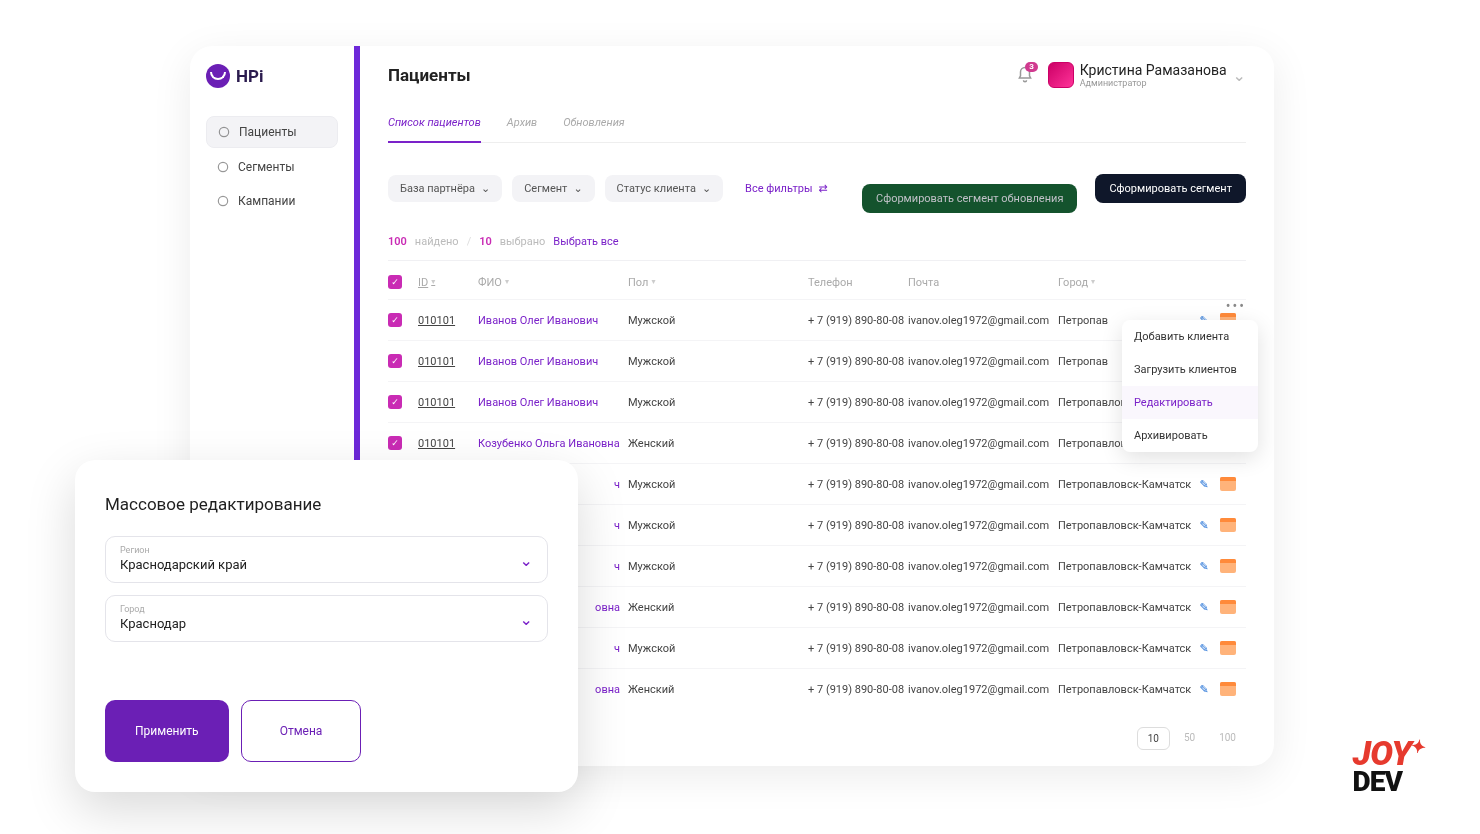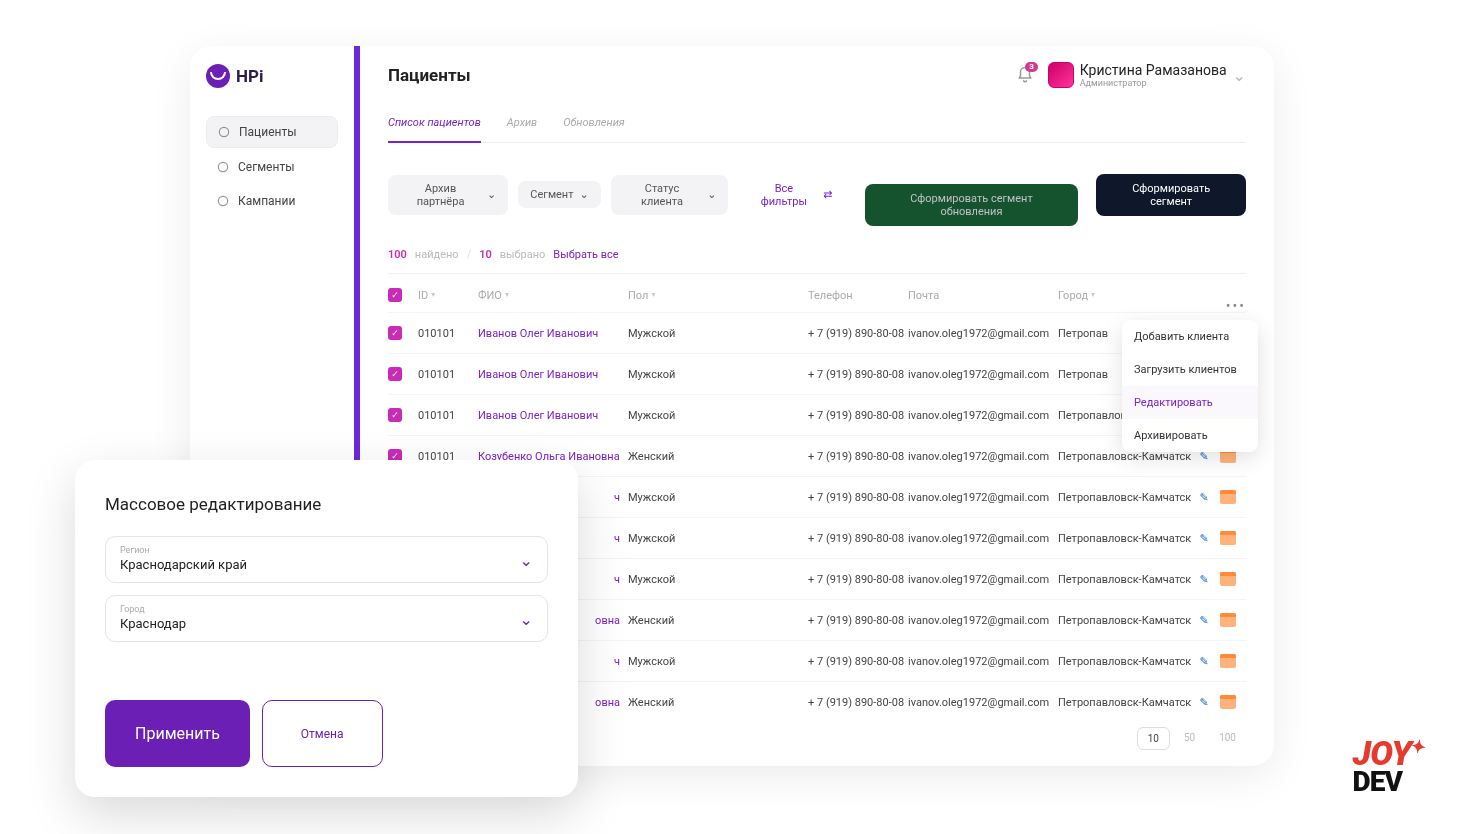--- a/index.html
+++ b/index.html
@@ -44,21 +44,21 @@
   .primary-btn { font-size: 11px; color: #fff; background: #0f172a; border: none; padding: 8px 14px; border-radius: 8px; cursor: pointer; margin-left: 8px; }
 
   .meta-row { display: flex; align-items: center; gap: 8px; font-size: 11px; margin-top: 22px; }
   .magenta { color: #c92bb4; font-weight: 600; }
   .grey { color: #bbb; }
   .sep { color: #ddd; }
   .link { color: #7b22c9; cursor: pointer; }
 
   .table-head { display: flex; align-items: center; padding: 14px 0 10px 0; border-top: 1px solid #f0f0f3; margin-top: 12px; font-size: 11px; color: #aaa; }
   .col-check { width: 30px; }
-  .col-id { width: 60px; }
+  .col-id { width: 60px; text-decoration: underline; }
   .col-fio { width: 150px; }
   .col-gender { width: 180px; }
   .col-phone { width: 100px; }
   .col-email { width: 150px; }
   .col-city { flex: 1; }
   .col-actions { width: 50px; }
   .th { display: inline-flex; align-items: center; gap: 3px; }
   .sort-carets { color: #ccc; font-size: 8px; line-height: 6px; }
 
   .check { width: 14px; height: 14px; border-radius: 3px; background: #c92bb4; display: inline-flex; align-items: center; justify-content: center; color: #fff; font-size: 9px; }
@@ -84,21 +84,21 @@
   .more-dots { position: absolute; top: 222px; right: 28px; transform: translateY(-22px); color: #888; font-size: 14px; letter-spacing: 2px; cursor: pointer; }
 
   
   .modal { position: absolute; left: 75px; top: 460px; width: 503px; background: #fff; border-radius: 20px; box-shadow: 0 18px 50px rgba(0,0,0,0.15); padding: 34px 30px 30px 30px; z-index: 10; }
   .modal-title { font-size: 17px; font-weight: 400; color: #1f1f1f; margin-bottom: 22px; }
   .field { border: 1px solid #e4e4ea; border-radius: 10px; padding: 8px 14px 10px 14px; position: relative; margin-bottom: 12px; }
   .field-label { font-size: 9px; color: #aaa; margin-bottom: 2px; }
   .field-value { font-size: 13px; color: #222; }
   .field-chev { position: absolute; right: 14px; top: 50%; transform: translateY(-50%); color: #7b22c9; }
   .modal-actions { display: flex; gap: 12px; margin-top: 58px; }
-  .btn-primary { background: #6b1fb5; color: #fff; border: none; font-size: 16px; padding: 24px 30px; border-radius: 10px; cursor: pointer; }
+  .btn-primary { background: #6b1fb5; color: #fff; border: none; font-size: 12px; padding: 24px 30px; border-radius: 10px; cursor: pointer; }
   .btn-outline { background: #fff; color: #6b1fb5; border: 1.5px solid #6b1fb5; font-size: 12px; padding: 12px 38px; border-radius: 10px; cursor: pointer; }
 
   
   .joydev { position: absolute; right: 54px; bottom: 40px; font-weight: 900; line-height: 0.9; }
   .joydev .joy { color: #e63a2e; font-size: 34px; font-style: italic; letter-spacing: -1px; }
   .joydev .star { color: #e63a2e; display:inline-block; transform: translateY(-12px) rotate(10deg); font-size: 18px; }
   .joydev .dev { color: #111; font-size: 28px; letter-spacing: -1px; }
 </style>
 </head>
 <body>
@@ -155,21 +155,21 @@
 
     <div class="content">
       <div class="tabs" id="tabs">
           <span class="tab active">Список пациентов</span>
           <span class="tab">Архив</span>
           <span class="tab">Обновления</span>
         </div>
 
       <div class="filters-row">
         <button class="filter-btn">
-            <span>Архив партнёра</span>
+            <span>База партнёра</span>
             <span>⌄</span>
           </button>
         <button class="filter-btn">
             <span>Сегмент</span>
             <span>⌄</span>
           </button>
         <button class="filter-btn">
             <span>Статус клиента</span>
             <span>⌄</span>
           </button>

